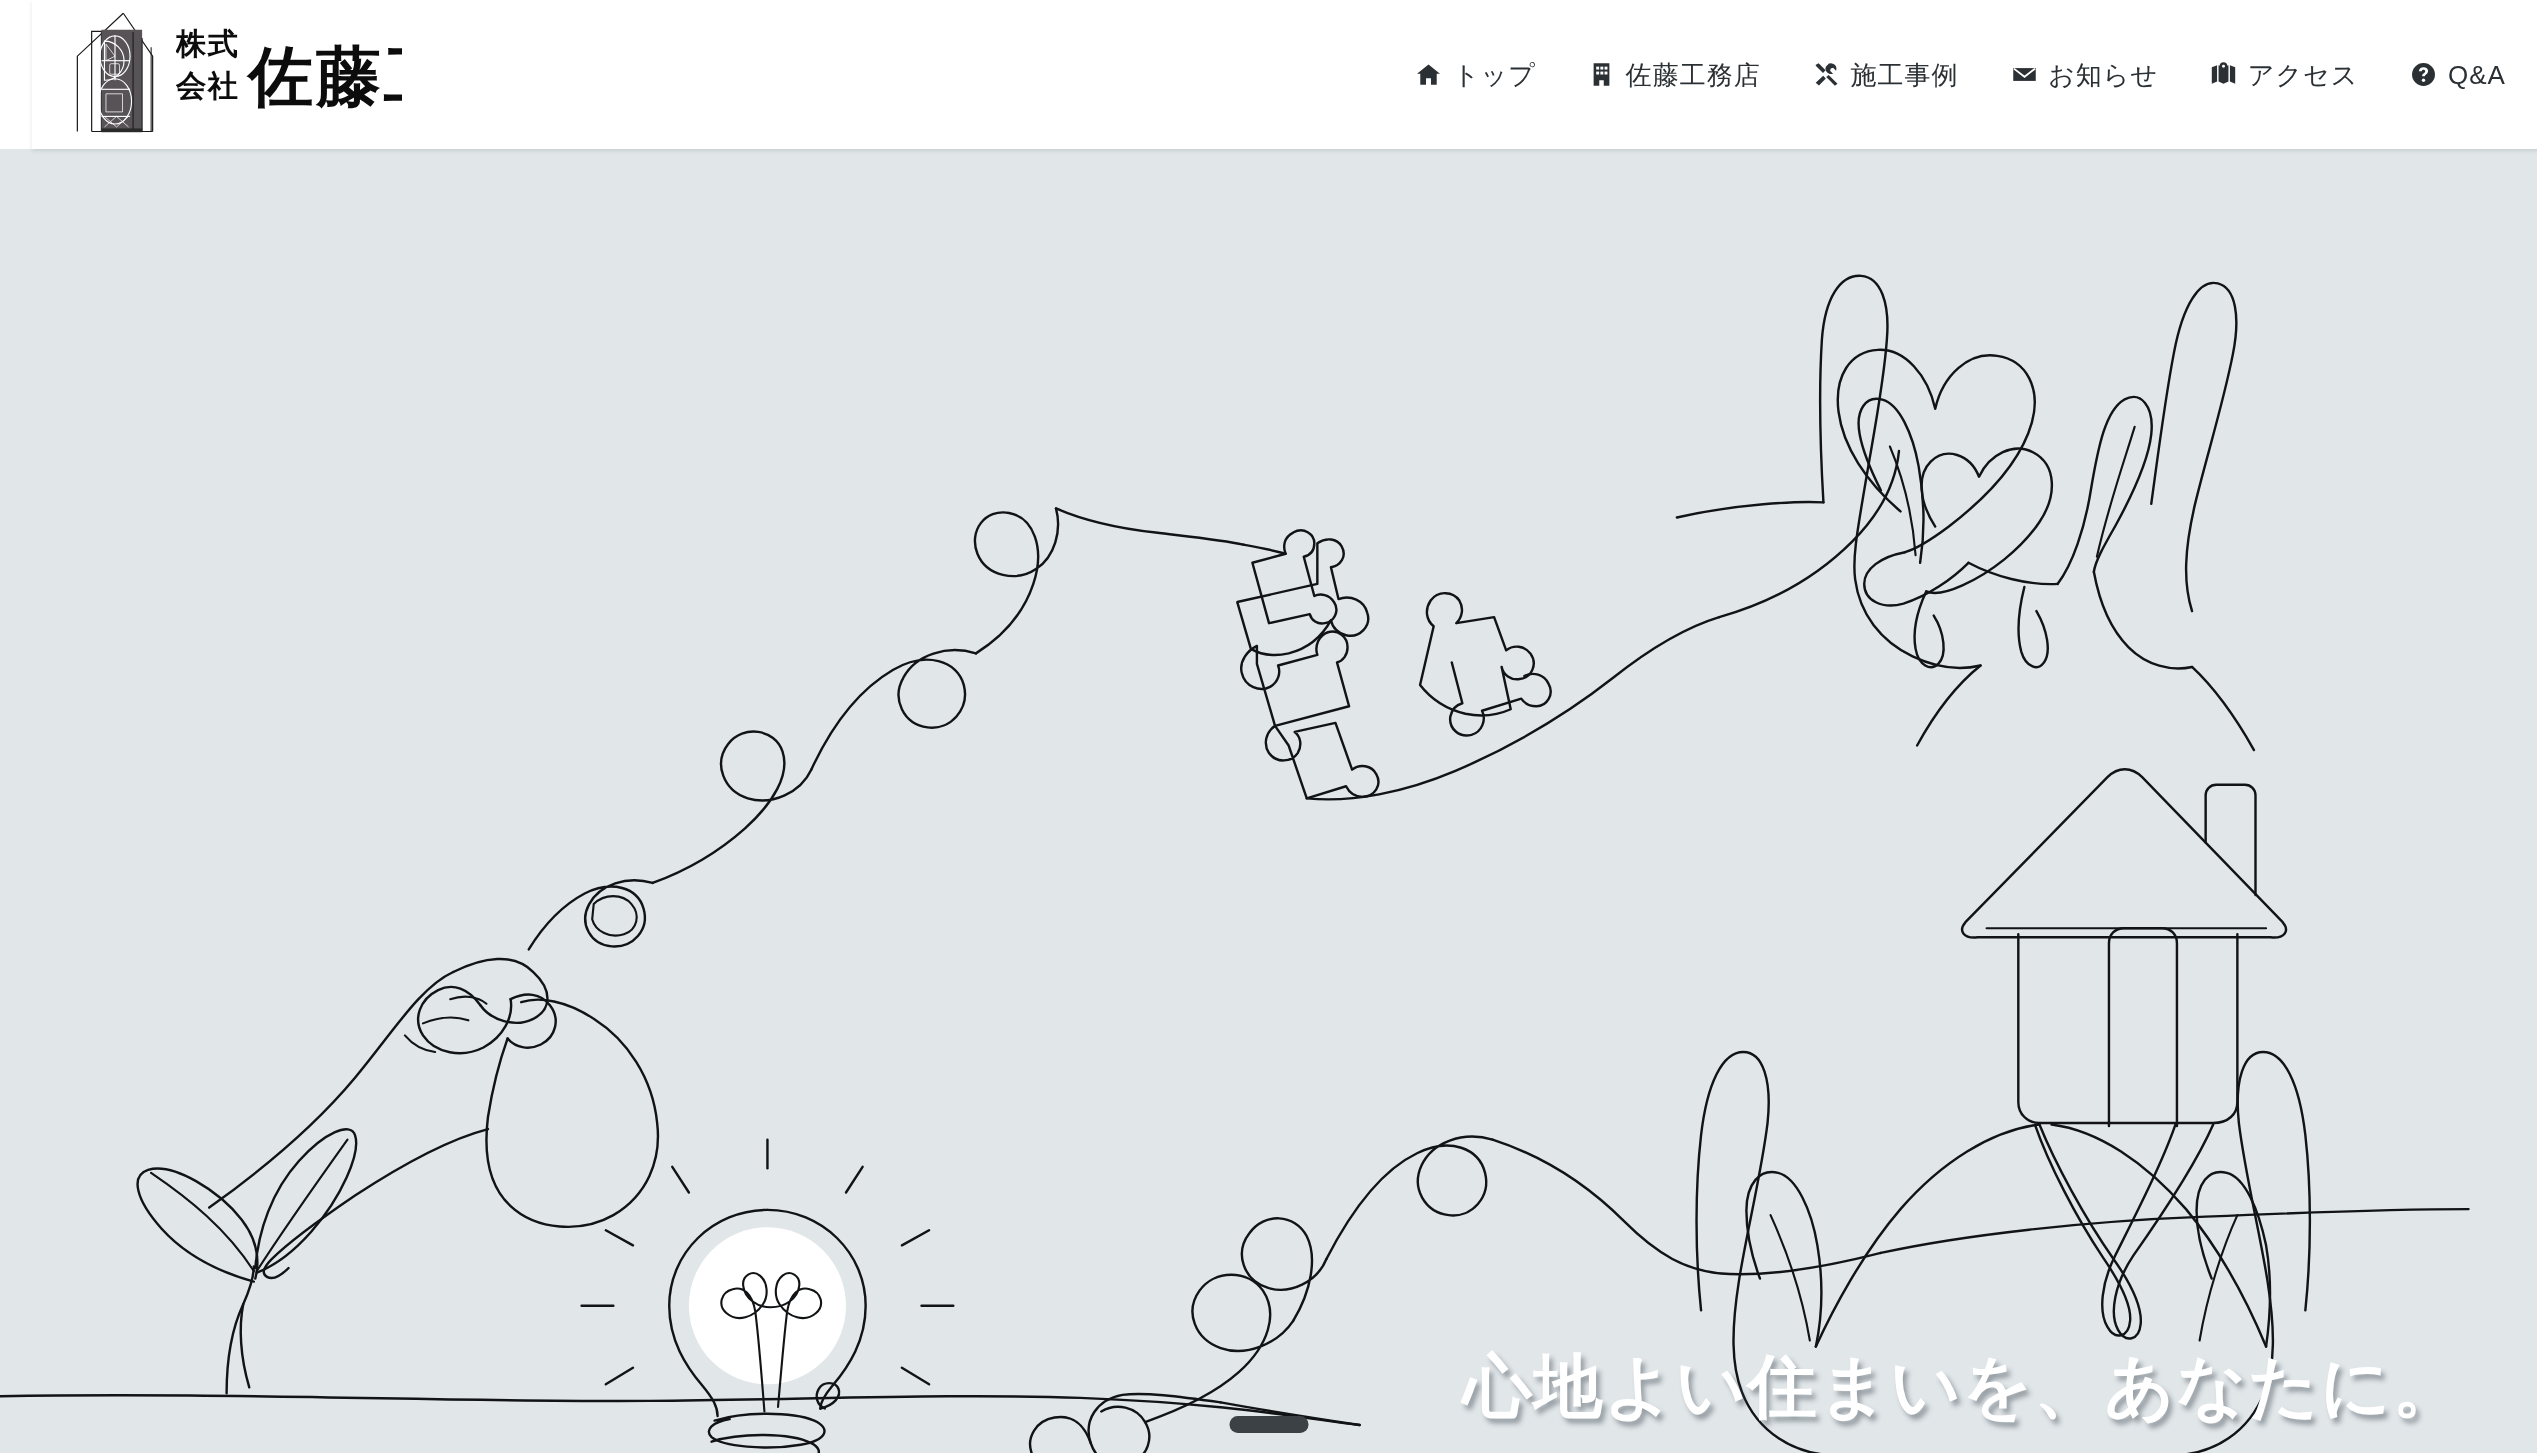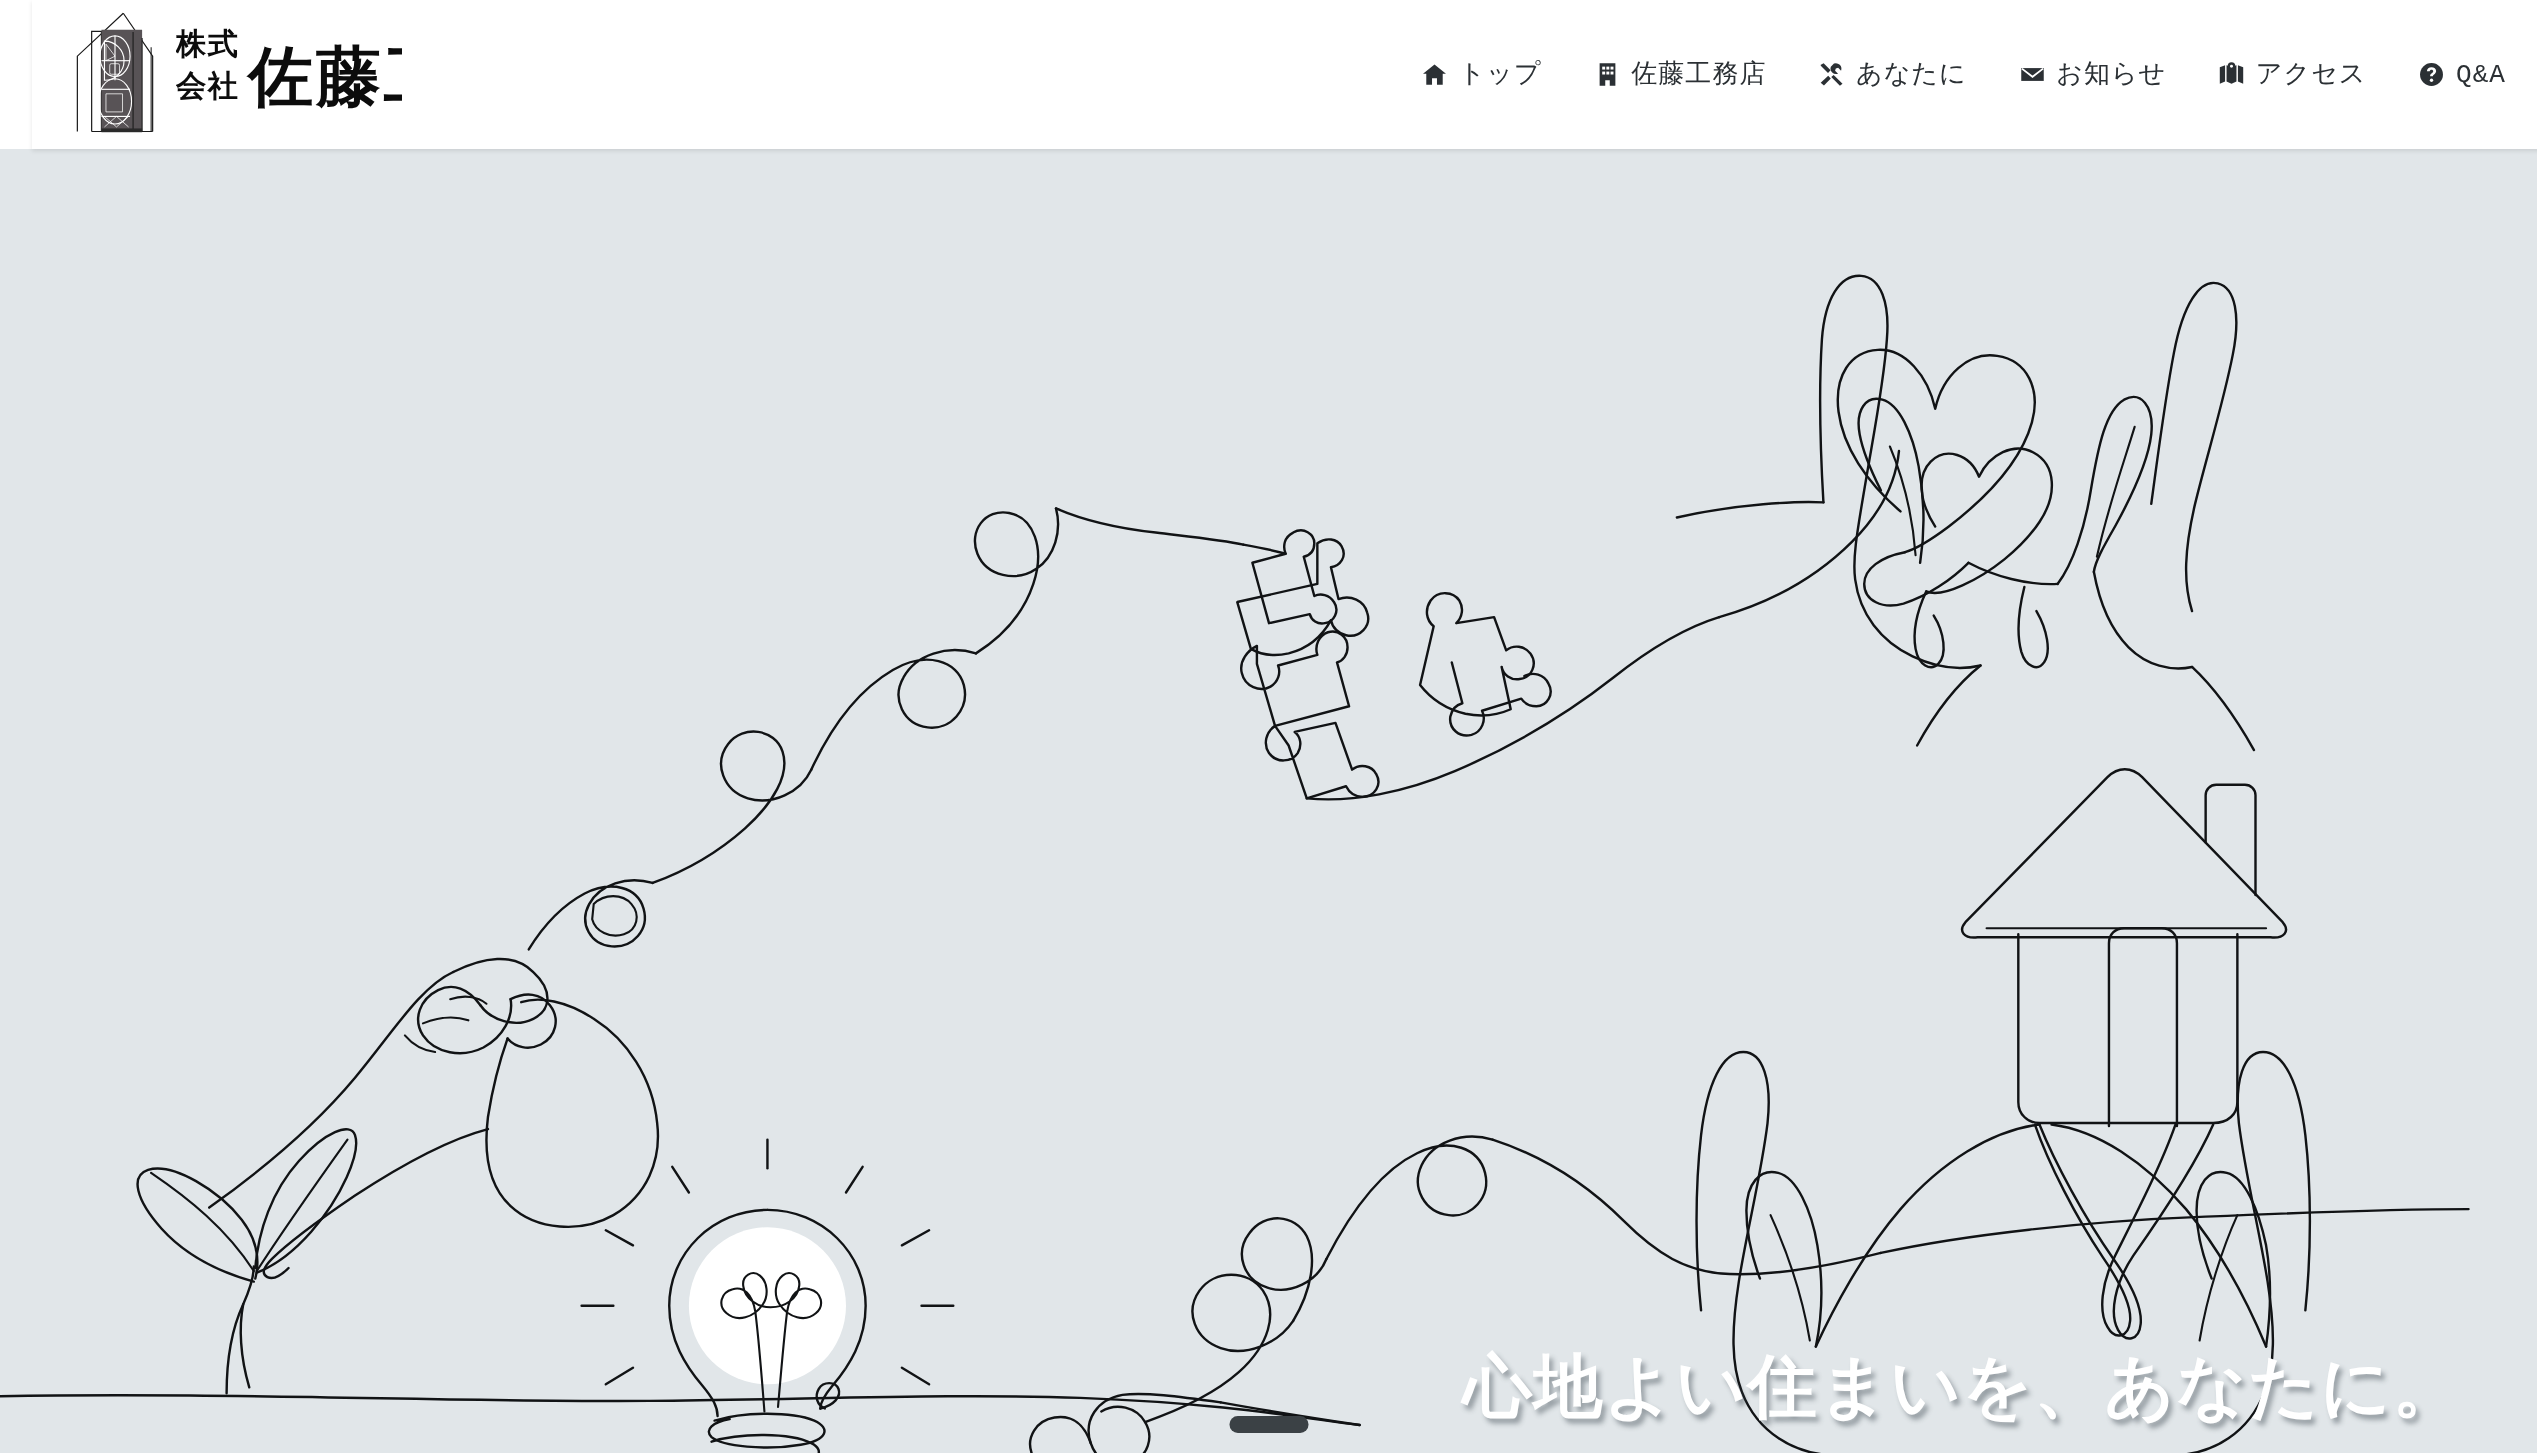--- a/index.html
+++ b/index.html
@@ -32,21 +32,21 @@
   
   #main-nav{
     margin-left:auto; margin-right:38px;
     display:flex; align-items:center; gap:0;
     height:100%;
   }
   .nav-item{
     display:flex; align-items:center; gap:10.6px;
     padding:0 26px; height:100%;
     text-decoration:none; cursor:pointer;
-    color:#2b3034; background:none; border:none;font-family:Liberation Mono, monospace;
+    color:#2b3034; background:none; border:none;
   }
   .nav-ico{ width:27px; height:27px; flex:0 0 auto; display:block; }
   .nav-ico svg{ width:100%; height:100%; display:block; fill:#2b3034; }
   .nav-label{
     font-size:26px; letter-spacing:.04em;
     color:#2b3034; white-space:nowrap; line-height:1;
   }
 
   
   #hero{
@@ -164,21 +164,21 @@
 
     <a class="nav-item" href="#">
       <span class="nav-ico">
         <svg viewBox="0 0 24 24">
           <path d="M2.2 3.6 5 2.1l6.2 6.2-2.3 2.3L2.7 4.4Z"></path>
           <path d="M14.2 2.2a5 5 0 0 1 6.3 6.4l-2.6-2.6-2.1.6-.6 2.1 2.6 2.6a5 5 0 0 1-6.4-6.3Z"></path>
           <path d="M9.1 13.2 11.4 15.5 5.3 21.8 2.4 19.3Z"></path>
           <path d="M13.9 12.4 21.8 20.2 19.5 22.1 11.8 14.3Z"></path>
         </svg>
       </span>
-      <span class="nav-label">あなたに</span>
+      <span class="nav-label">施工事例</span>
     </a>
 
     <a class="nav-item" href="#">
       <span class="nav-ico">
         <svg viewBox="0 0 24 24">
           <path d="M2 6.3h20v11.4H2Z" rx="1"></path>
           <path d="M2.6 6.8 12 14l9.4-7.2" fill="none" stroke="#ffffff" stroke-width="1.6"></path>
         </svg>
       </span>
       <span class="nav-label">お知らせ</span>

